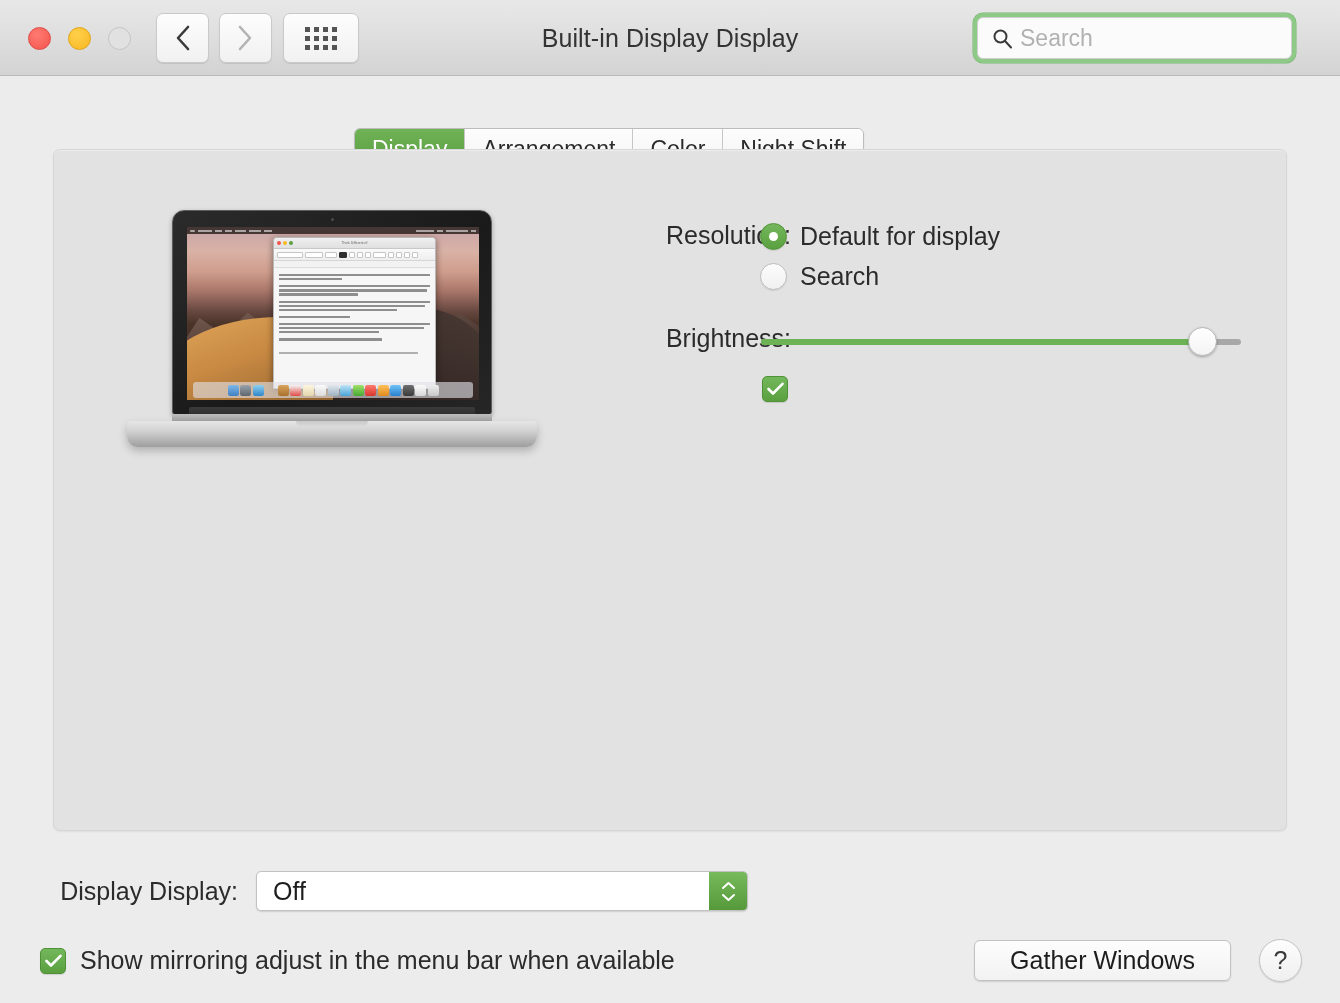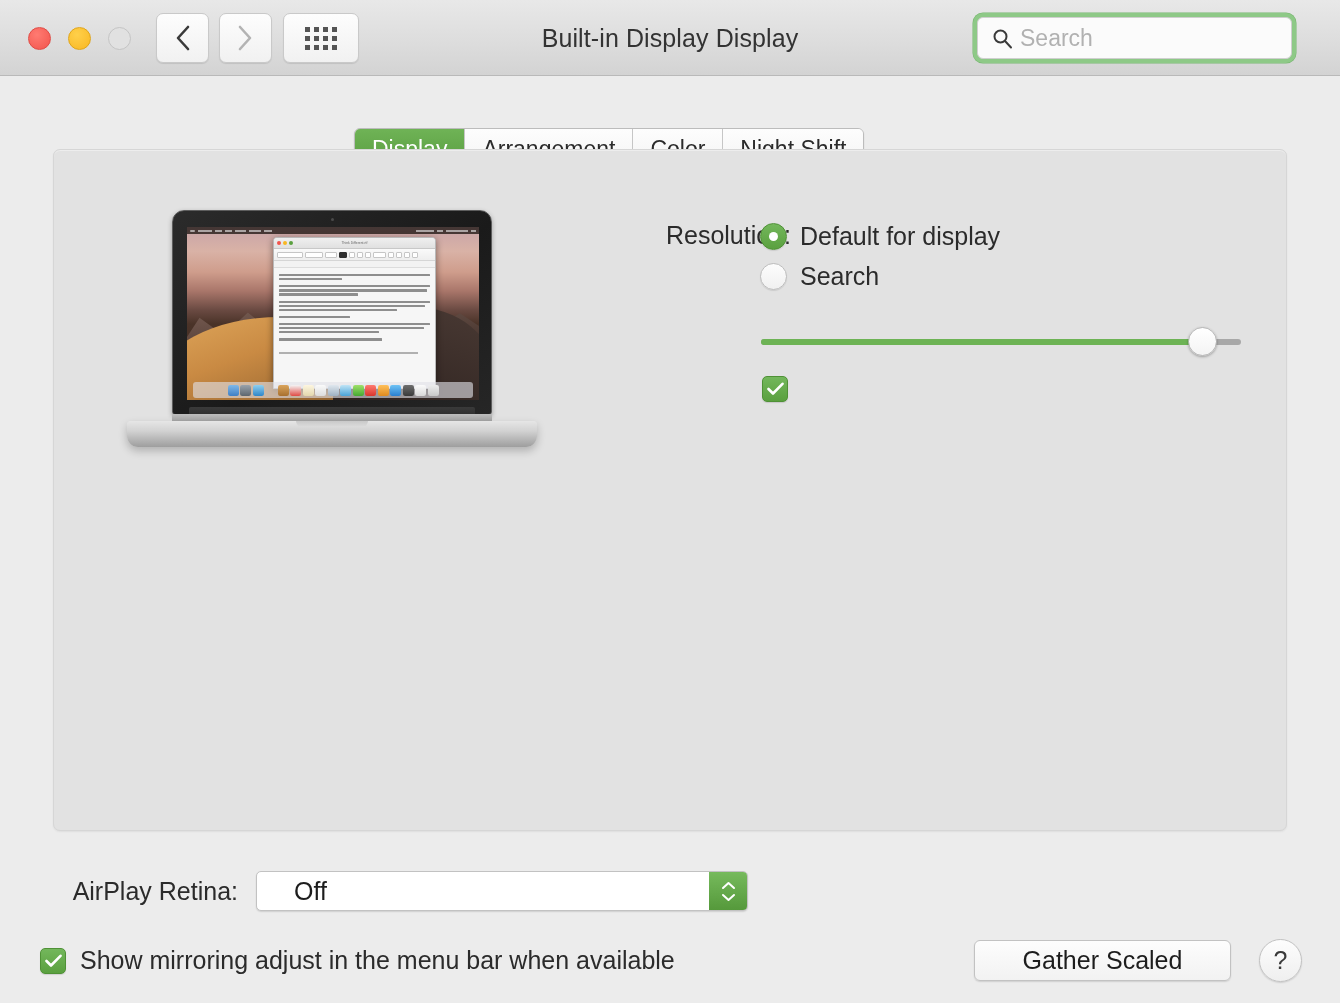--- a/index.html
+++ b/index.html
@@ -190,21 +190,21 @@
     display:flex; align-items:center; justify-content:center; }
   .check-row span{ font-size:25px; color:#2b2b2b; }
 
   
   .popup{
     position:absolute; left:256px; top:871px; width:492px; height:40px;
     background:#fff; border:1px solid #c2c2c2; border-radius:5px;
     box-shadow:0 1px 1.5px rgba(0,0,0,.13);
     display:flex; align-items:center;
   }
-  .popup-val{ font-size:25px; color:#1d1d1d; padding-left:16px;margin-left:21px; }
+  .popup-val{ font-size:25px; color:#1d1d1d; padding-left:16px; }
   .popup-arrows{
     position:absolute; right:0; top:0; width:38px; height:100%;
     background:linear-gradient(to bottom,#76ba5c,#55993b);
     border-radius:0 4px 4px 0;
     display:flex; flex-direction:column; align-items:center; justify-content:center; gap:3px;
   }
 
   .gather{
     position:absolute; left:974px; top:940px; width:257px; height:41px;
     background:linear-gradient(to bottom,#fdfdfd,#f2f2f2);
@@ -398,37 +398,38 @@
   <div class="radio-row" style="left:706px; top:72px;">
     <span class="radio on"></span>
     <span>Default for display</span>
   </div>
 
   <div class="radio-row" style="left:706px; top:112px;">
     <span class="radio"></span>
     <span>Search</span>
   </div>
 
+  <div class="lbl" style="left:-53px; top:174px; width:790px;">Brightness:</div>
 </div>
 
 <div class="slider">
   <div class="slider-bg"></div>
   <div class="slider-fill" style="width: 441.6px;"></div>
   <div class="slider-thumb" style="left: 427.1px;"></div>
 </div>
 
 <div class="check-row" style="left:762px; top:376px;">
   <span class="cb">
     <svg width="17" height="14" viewBox="0 0 17 14">
       <path d="M1.5 7 L6 11.5 L15.5 1.8" fill="none" stroke="#fff" stroke-width="2.6" stroke-linecap="round" stroke-linejoin="round"></path>
     </svg>
   </span>
 </div>
 
-<div class="lbl" style="left:0px; top:877px; width:238px;">AirPlay Retina:</div>
+<div class="lbl" style="left:0px; top:877px; width:238px;">Display Display:</div>
 
 <div class="popup">
   <span class="popup-val">Off</span>
   <span class="popup-arrows">
     <svg width="15" height="9" viewBox="0 0 15 9">
       <path d="M2 7 L7.5 2 L13 7" fill="none" stroke="#fff" stroke-width="2" stroke-linecap="round" stroke-linejoin="round"></path>
     </svg>
     <svg width="15" height="9" viewBox="0 0 15 9">
       <path d="M2 2 L7.5 7 L13 2" fill="none" stroke="#fff" stroke-width="2" stroke-linecap="round" stroke-linejoin="round"></path>
     </svg>
@@ -437,14 +438,14 @@
 
 <div class="check-row" style="left:40px; top:946px;">
   <span class="cb">
     <svg width="17" height="14" viewBox="0 0 17 14">
       <path d="M1.5 7 L6 11.5 L15.5 1.8" fill="none" stroke="#fff" stroke-width="2.6" stroke-linecap="round" stroke-linejoin="round"></path>
     </svg>
   </span>
   <span>Show mirroring adjust in the menu bar when available</span>
 </div>
 
-<div class="gather">Gather Scaled</div>
+<div class="gather">Gather Windows</div>
 <div class="helpbtn">?</div>
 
 </body></html>

